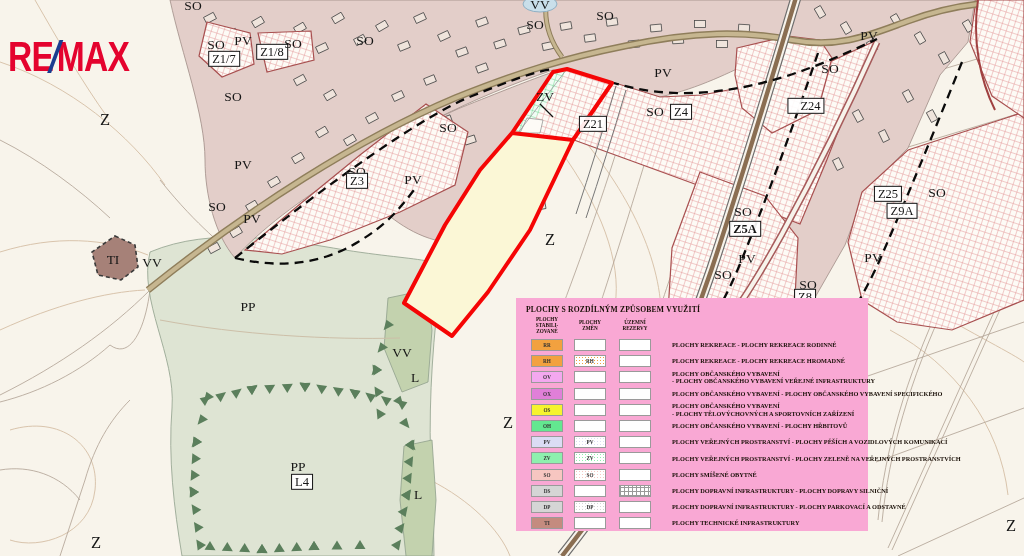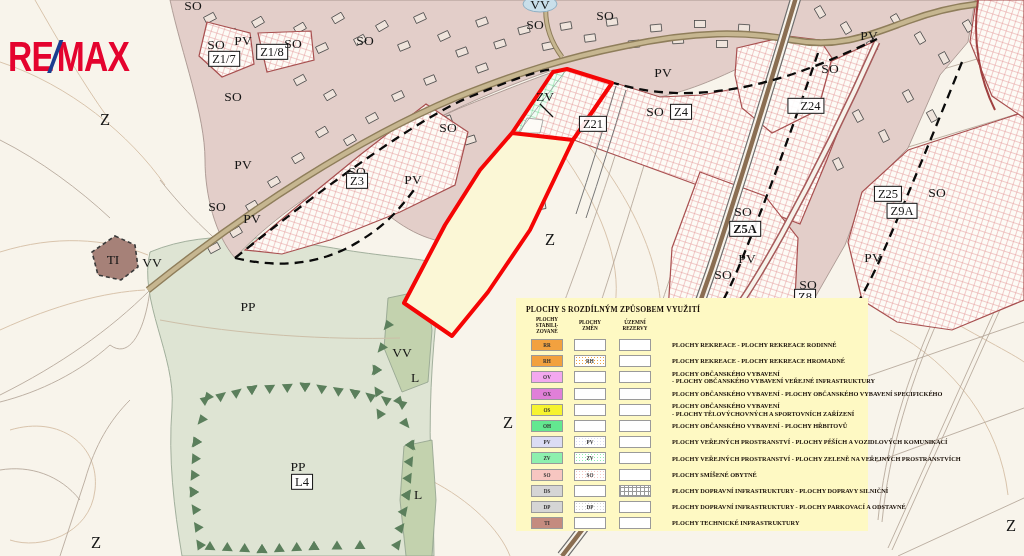--- a/index.html
+++ b/index.html
@@ -14,21 +14,21 @@
   .logo .blue{color:#1B3C8F;display:inline-block;transform:skewX(-16deg) scaleY(1.05);
               font-weight:bold;margin:0 -3px;}
   
   .mlabel{position:absolute;transform:translate(-50%,-50%);color:#151515;
           font-size:13.5px;white-space:nowrap;pointer-events:none;}
   .mlabel.big{font-size:16.5px;}
   .mlabel.boxed{border:1.4px solid #111;background:rgba(255,255,255,.92);
                 padding:0 3px;font-size:12.5px;line-height:1.15;}
   
   .legend{position:absolute;left:516px;top:298px;width:352px;height:233px;
-          background:#fef9c3;padding:7px 8px 4px 10px;box-sizing:border-box;
+          background:#f9a8d4;padding:7px 8px 4px 10px;box-sizing:border-box;
           color:#1a1008;font-family:"Liberation Serif",serif;}
   .legend-title{font-size:7.6px;font-weight:bold;letter-spacing:.2px;margin-bottom:3px;}
   .lgrid{display:grid;grid-template-columns:42px 44px 46px 1fr;align-items:center;}
   .lhead{margin-bottom:2px;}
   .lhead span{font-size:5.2px;font-weight:bold;text-align:center;white-space:pre-line;line-height:1.15;}
   .lrow{height:16.2px;}
   .sw{width:32px;height:12px;border:1px solid #9a9a9a;margin:0 auto;display:flex;
       align-items:center;justify-content:center;font-size:5.2px;font-weight:bold;color:#333;
       box-sizing:border-box;background:#fff;}
   .sw.grid{background-image:repeating-linear-gradient(0deg,#999 0 .8px,transparent .8px 4px),

